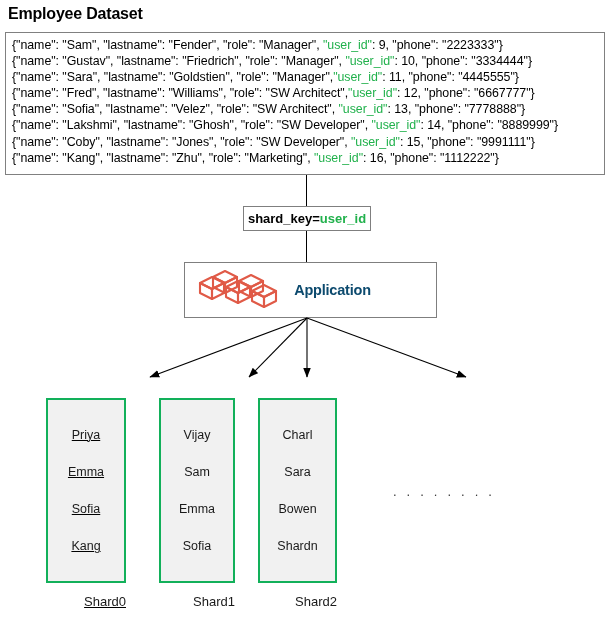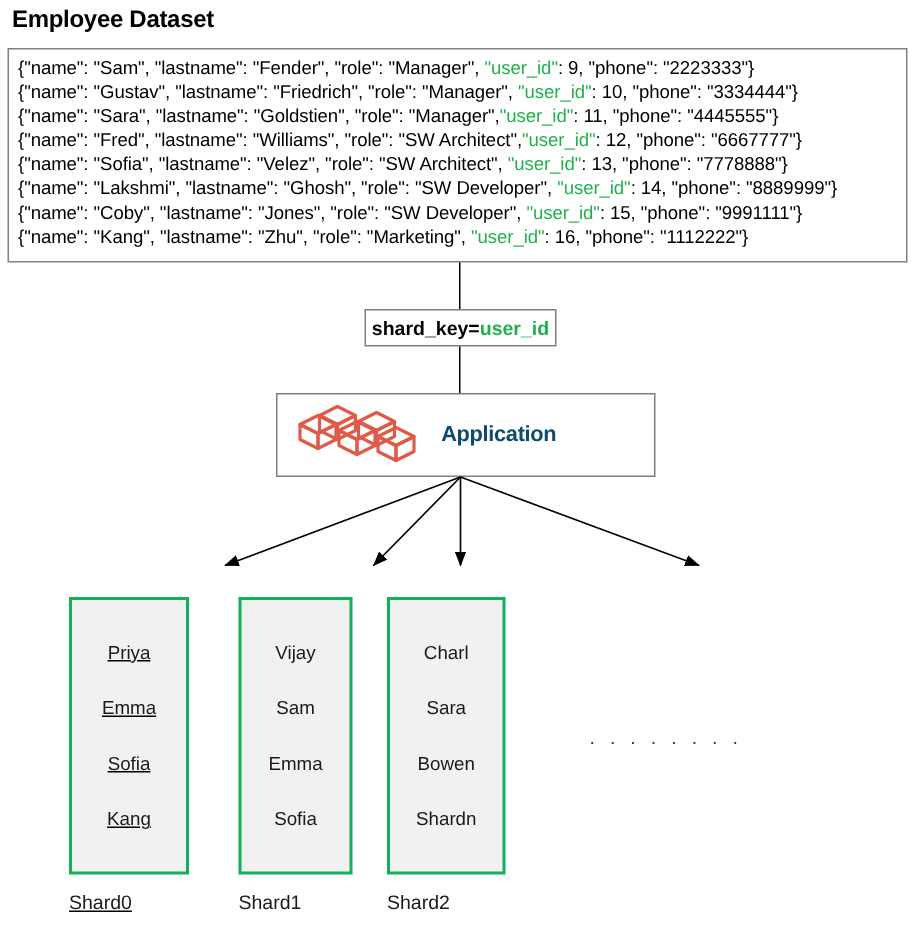--- a/index.html
+++ b/index.html
@@ -167,21 +167,21 @@
     padding: 16px 0;
   }
   .shard-name {
     font-size: 12.5px;
     color: #1a1a1a;
     text-align: center;
     line-height: 14px;
   }
   .shard-label {
     margin-top: 11px;
-    text-align: left;
+    text-align: right;
     font-size: 13px;
     color: #1a1a1a;
     white-space: nowrap;
   }
 
   #shard-col-0 { left: 46px;  width: 80px; text-decoration: underline; }
   #shard-col-1 { left: 159px; width: 76px; }
   #shard-col-2 { left: 258px; width: 79px; }
   #shard-col-n { left: 498px; width: 79px; }
 

